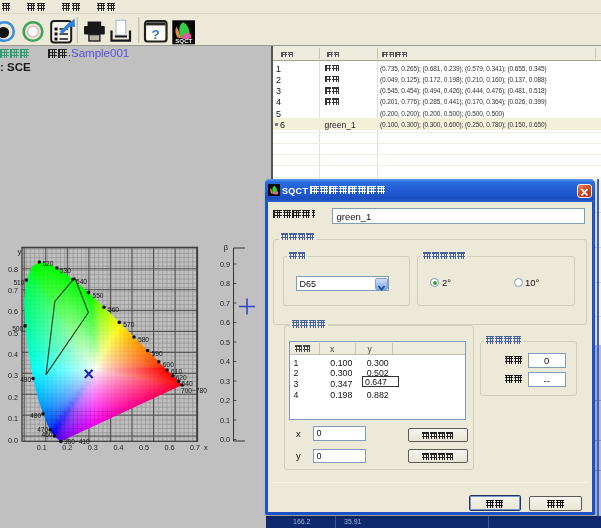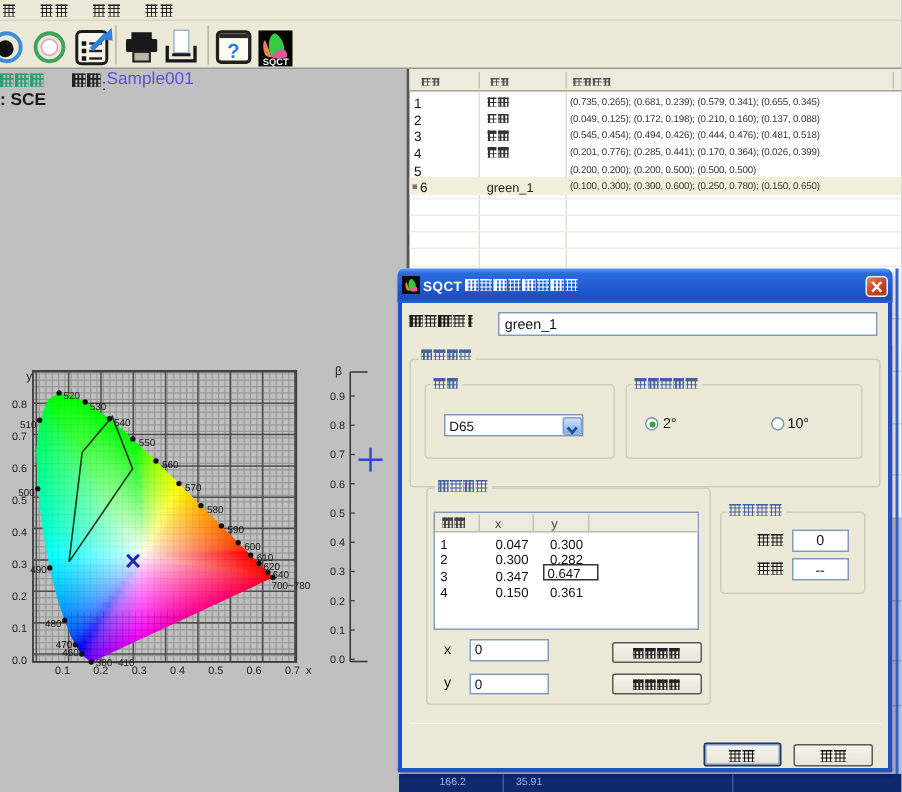--- a/index.html
+++ b/index.html
@@ -2557,33 +2557,33 @@
 <div class="abs" style="left:289.5px;top:320px;background:#ece9d8;padding:0 2px"><i class="cj" style="width:7.5px;height:7.5px;margin-right:1px;--c:#46619e;top:0px"></i><i class="cj" style="width:7.5px;height:7.5px;margin-right:1px;--c:#46619e;top:0px"></i><i class="cj" style="width:7.5px;height:7.5px;margin-right:1px;--c:#46619e;top:0px"></i><i class="cj" style="width:7.5px;height:7.5px;margin-right:1px;--c:#46619e;top:0px"></i></div>
 <div class="tb" style="left:289px;top:340.5px;width:177px;height:79px"></div>
 <div class="abs" style="left:290px;top:341.5px;width:175px;height:13px;background:#edebdd;border-bottom:1px solid #c0bdae"></div>
 <div class="abs" style="left:318.5px;top:343px;width:1px;height:10.5px;background:#c6c3b0"></div>
 <div class="abs" style="left:355px;top:343px;width:1px;height:10.5px;background:#c6c3b0"></div>
 <div class="abs" style="left:392px;top:343px;width:1px;height:10.5px;background:#c6c3b0"></div>
 <div class="abs" style="left:294.5px;top:344.5px"><i class="cj" style="width:7px;height:7px;margin-right:1px;--c:#444;top:0px"></i><i class="cj" style="width:7px;height:7px;margin-right:1px;--c:#444;top:0px"></i></div>
 <div class="abs" style="left:330px;top:344px;font-size:8.5px;color:#444">x</div>
 <div class="abs" style="left:367.5px;top:344px;font-size:8.5px;color:#444">y</div>
 <div class="abs" style="left:293.5px;top:357.5px;font-size:8.8px;color:#111">1</div>
-<div class="abs" style="left:330.3px;top:357.5px;font-size:8.8px;color:#111">0.047</div>
+<div class="abs" style="left:330.3px;top:357.5px;font-size:8.8px;color:#111">0.100</div>
 <div class="abs" style="left:366.7px;top:357.5px;font-size:8.8px;color:#111">0.300</div>
 <div class="abs" style="left:293.5px;top:368.2px;font-size:8.8px;color:#111">2</div>
 <div class="abs" style="left:330.3px;top:368.2px;font-size:8.8px;color:#111">0.300</div>
-<div class="abs" style="left:366.7px;top:368.2px;font-size:8.8px;color:#111">0.282</div>
+<div class="abs" style="left:366.7px;top:368.2px;font-size:8.8px;color:#111">0.502</div>
 <div class="abs" style="left:293.5px;top:378.9px;font-size:8.8px;color:#111">3</div>
 <div class="abs" style="left:330.3px;top:378.9px;font-size:8.8px;color:#111">0.347</div>
 <div class="abs" style="left:362px;top:375.5px;width:36.5px;height:11.5px;background:#fff;border:1px solid #333">
     <span style="position:absolute;left:2px;top:0.5px;font-size:8.8px;color:#111">0.647</span>
   </div>
 <div class="abs" style="left:293.5px;top:389.6px;font-size:8.8px;color:#111">4</div>
-<div class="abs" style="left:330.3px;top:389.6px;font-size:8.8px;color:#111">0.150</div>
-<div class="abs" style="left:366.7px;top:389.6px;font-size:8.8px;color:#111">0.361</div>
+<div class="abs" style="left:330.3px;top:389.6px;font-size:8.8px;color:#111">0.198</div>
+<div class="abs" style="left:366.7px;top:389.6px;font-size:8.8px;color:#111">0.882</div>
 <div class="abs" style="left:296px;top:428px;font-size:9.5px;color:#111">x</div>
 <div class="tb" style="left:312.5px;top:426px;width:53px;height:14.5px">
     <span style="position:absolute;left:3px;top:1px;font-size:9px;color:#111">0</span>
   </div>
 <div class="abs" style="left:296px;top:449.5px;font-size:9.5px;color:#111">y</div>
 <div class="tb" style="left:312.5px;top:448.5px;width:53px;height:14.5px">
     <span style="position:absolute;left:3px;top:1px;font-size:9px;color:#111">0</span>
   </div>
 <div class="btn" style="left:408px;top:428px;width:60px;height:14.3px;padding-top:3px"><i class="cj" style="width:7px;height:7px;margin-right:1px;--c:#222;top:0px"></i><i class="cj" style="width:7px;height:7px;margin-right:1px;--c:#222;top:0px"></i><i class="cj" style="width:7px;height:7px;margin-right:1px;--c:#222;top:0px"></i><i class="cj" style="width:7px;height:7px;margin-right:1px;--c:#222;top:0px"></i></div>
 <div class="btn" style="left:408px;top:448.5px;width:60px;height:14.2px;padding-top:3px"><i class="cj" style="width:7px;height:7px;margin-right:1px;--c:#222;top:0px"></i><i class="cj" style="width:7px;height:7px;margin-right:1px;--c:#222;top:0px"></i><i class="cj" style="width:7px;height:7px;margin-right:1px;--c:#222;top:0px"></i><i class="cj" style="width:7px;height:7px;margin-right:1px;--c:#222;top:0px"></i></div>

